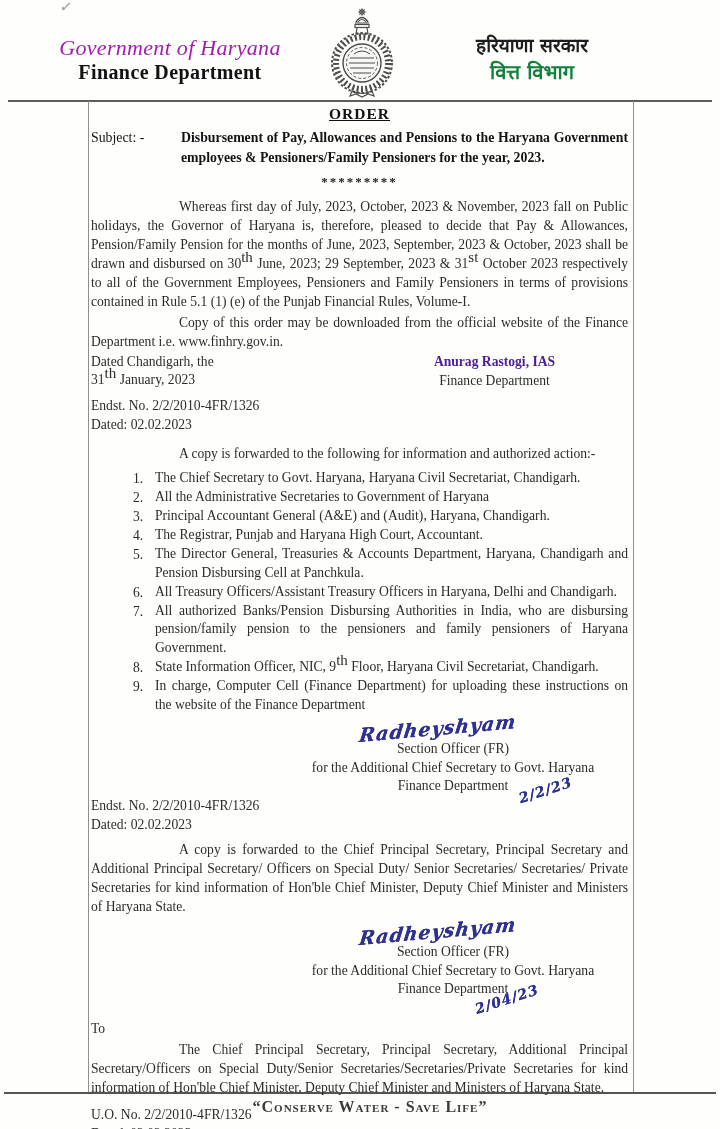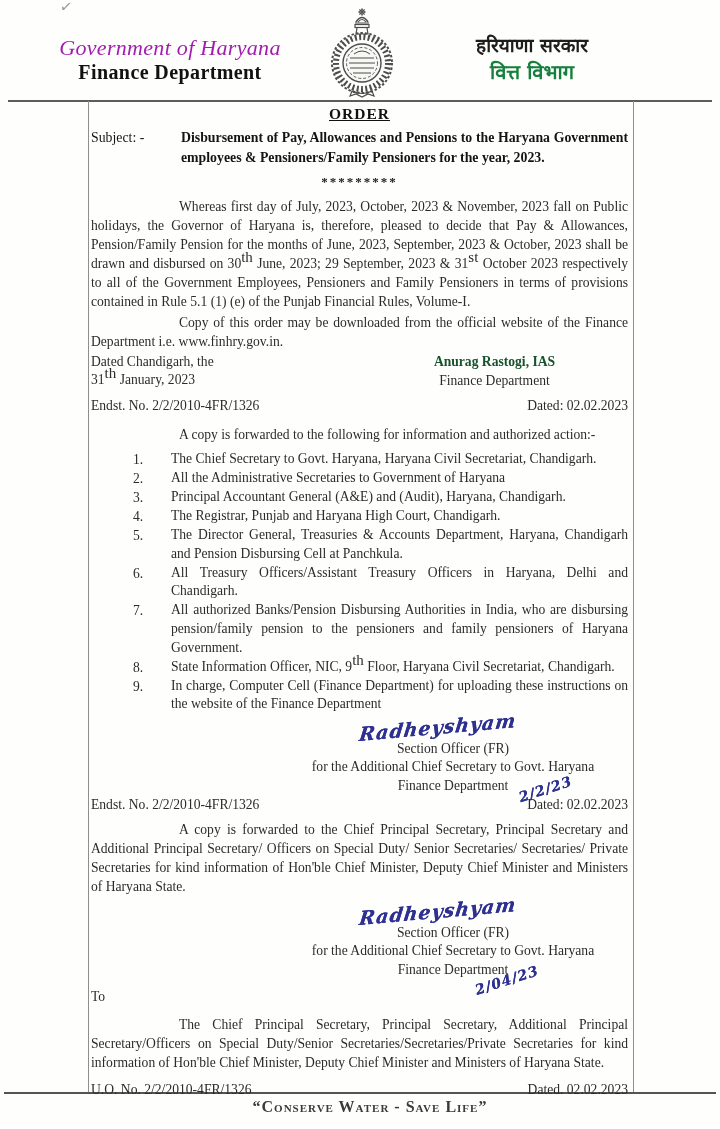--- a/index.html
+++ b/index.html
@@ -22,53 +22,53 @@
   .tick { position:absolute; left:60px; top:-2px; font-size:15px; color:#9a9a97;
           transform:rotate(8deg); font-family:"DejaVu Sans", sans-serif; }
   
   .rule-top    { position:absolute; top:100px; left:8px;  width:704px; height:0; border-top:2px solid #5d5d5a; }
   .rule-bottom { position:absolute; top:1092px; left:4px; width:712px; height:0; border-top:2px solid #55554f; }
   .vline-l { position:absolute; top:101px; left:88px;  width:0; height:991px; border-left:1px solid #8f8f8a; }
   .vline-r { position:absolute; top:101px; left:633px; width:0; height:991px; border-left:1px solid #8f8f8a; }
   
   .content { position:absolute; top:104px; left:91px; width:537px; font-size:13.6px; line-height:19px; }
   .center { text-align:center; }
-  .bold   { font-weight:bold; color:#14532d; }
+  .bold   { font-weight:bold; color:#4c1d95; }
   .just   { text-align:justify; }
   .ind    { text-indent:88px; }
   sup { font-size:15px; line-height:0; }
   .order-title { display:inline-block; font-weight:bold; font-size:15.5px; color:#121212;
                  text-decoration:underline; letter-spacing:1px; }
   .subject-row { display:flex; margin-top:4px; }
   .subject-label { flex:0 0 90px; font-weight:normal; color:#141414; font-size:13.8px; }
   .subject-text  { flex:1; font-weight:bold; color:#141414; font-size:13.8px; line-height:20px; }
   .stars { text-align:center; font-weight:bold; letter-spacing:2px; margin:4px 0 6px; font-size:13px; color:#222; }
   .para { margin-top:2px; }
   
   .sig-row { display:flex; margin-top:2px; }
   .date-left { flex:0 0 200px; line-height:18px; }
   .sig-right { flex:1; text-align:center; padding-left:70px; line-height:18.5px; }
-  .flexrow { display:flex; justify-content:space-between; position:relative; }
+  .flexrow { display:flex; justify-content:flex-end; position:relative;flex-direction:column; }
   .mt6 { margin-top:6px; } .mt8 { margin-top:8px; } .mt10 { margin-top:10px; }
   
   .list { margin-top:6px; }
   .li { display:flex; margin-left:42px; }
   .li .num { flex:0 0 22px; }
-  .li .litext { flex:1; text-align:justify; line-height:18.8px;margin-left:16px; }
+  .li .litext { flex:1; text-align:justify; line-height:18.8px; }
   
   .signblock { width:330px; margin-left:auto; margin-right:10px; text-align:center; line-height:18.5px; position:relative; }
   .signature { display:inline-block; font-family:"DejaVu Serif", serif; font-style:italic; font-weight:bold;
                color:#2e3192; font-size:19px; letter-spacing:1px;
                transform:rotate(-5deg) skewX(-12deg); text-shadow:0 0 .6px #2e3192;
                margin-bottom:-6px; margin-left:-30px; }
   .scribble { font-family:"DejaVu Serif", serif; font-style:italic; font-weight:bold;
               color:#2e3192; font-size:14px; letter-spacing:1px; text-shadow:0 0 .5px #2e3192; }
   .scrib1 { position:absolute; right:55px; top:-15px; transform:rotate(-18deg); }
   .scrib2 { position:absolute; right:-32px; bottom:-10px; transform:rotate(-18deg); }
-  .to-label { margin-top:8px; }
+  .to-label { margin-top:20px; }
   
   .footer { position:absolute; top:1098px; left:10px; width:720px; text-align:center;
             font-variant:small-caps; font-weight:600; font-size:16px; letter-spacing:1px; color:#3a3a38; }
   .emb { stroke:#4c4c48; fill:none; }
 </style>
 </head>
 <body>
 
 <div class="page">
 
@@ -149,21 +149,21 @@
         <div class="li">
           <span class="num">2.</span>
           <span class="litext">All the Administrative Secretaries to Government of Haryana</span>
         </div>
         <div class="li">
           <span class="num">3.</span>
           <span class="litext">Principal Accountant General (A&amp;E) and (Audit), Haryana, Chandigarh.</span>
         </div>
         <div class="li">
           <span class="num">4.</span>
-          <span class="litext">The Registrar, Punjab and Haryana High Court, Chandigarh.</span>
+          <span class="litext">The Registrar, Punjab and Haryana High Court, Accountant.</span>
         </div>
         <div class="li">
           <span class="num">5.</span>
           <span class="litext">The Director General, Treasuries &amp; Accounts Department, Haryana, Chandigarh and Pension Disbursing Cell at Panchkula.</span>
         </div>
         <div class="li">
           <span class="num">6.</span>
           <span class="litext">All Treasury Officers/Assistant Treasury Officers in Haryana, Delhi and Chandigarh.</span>
         </div>
         <div class="li">
@@ -200,21 +200,21 @@
       <div>Section Officer (FR)</div>
       <div>for the Additional Chief Secretary to Govt. Haryana</div>
       <div style="position:relative; display:inline-block;">
         <span>Finance Department</span>
         <span class="scribble scrib2">2/04/23</span>
       </div>
     </div>
 
     <div class="to-label">To</div>
 
-    <p class="para just ind" style="margin-top:9px;">The Chief Principal Secretary, Principal Secretary, Additional Principal Secretary/Officers on Special Duty/Senior Secretaries/Secretaries/Private Secretaries for kind information of Hon'ble Chief Minister, Deputy Chief Minister and Ministers of Haryana State.</p>
+    <p class="para just ind" style="margin-top:2px;">The Chief Principal Secretary, Principal Secretary, Additional Principal Secretary/Officers on Special Duty/Senior Secretaries/Secretaries/Private Secretaries for kind information of Hon'ble Chief Minister, Deputy Chief Minister and Ministers of Haryana State.</p>
 
     <div class="flexrow mt8">
       <span>U.O. No. 2/2/2010-4FR/1326</span>
       <span>Dated. 02.02.2023</span>
     </div>
 
   </div>
 
   <div class="footer">“Conserve Water - Save Life”</div>
 </div>

